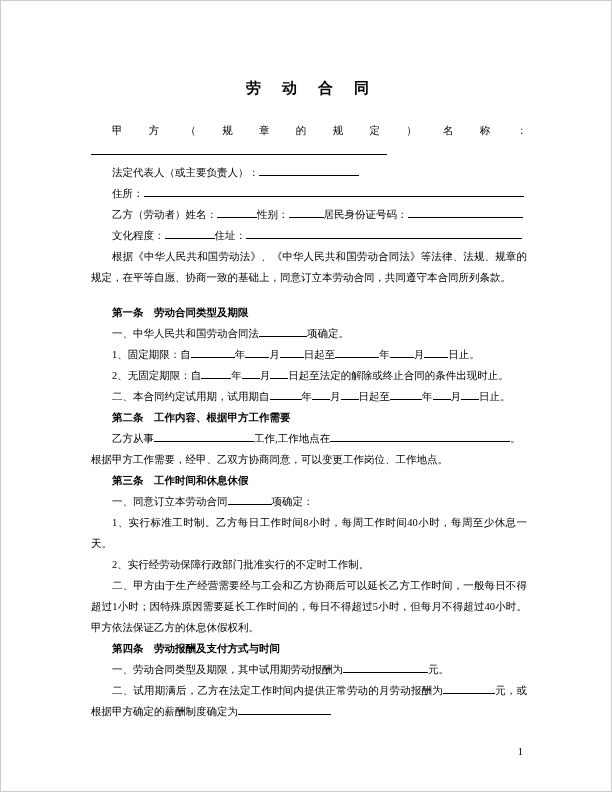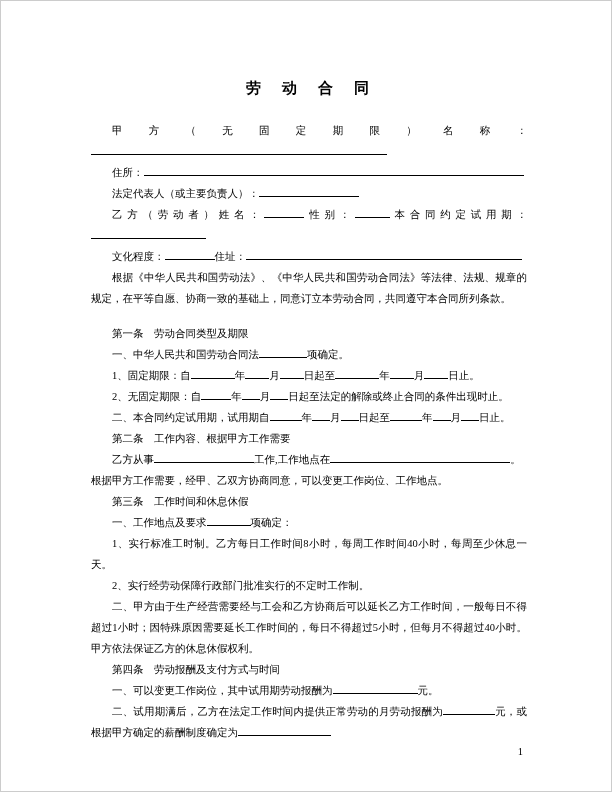--- a/index.html
+++ b/index.html
@@ -29,21 +29,21 @@
     letter-spacing: 3px;
     font-family: Liberation Serif, serif;
   }
   .para {
     font-size: 10.5px;
     line-height: 21px;
     margin: 0;
     text-align: justify;
   }
   .para.indent { text-indent: 21px; }
-  .para.heading { font-weight: normal; text-indent: 21px; }
+  .para.heading { font-weight: bold; text-indent: 21px; }
   .para.gap { margin-top: 14px; }
   .blank {
     display: inline-block;
     height: 9px;
     border-bottom: 1px solid #000;
     vertical-align: baseline;
   }
   .page-number {
     position: absolute;
     right: 88px;
@@ -52,38 +52,38 @@
     line-height: 14px;
   }
 </style>
 </head>
 <body>
 
 <div class="page">
   <h1 class="title">劳　动　合　同</h1>
 
   <div id="doc-body">
-      <div class="para indent"><span>甲方（无固定期限）名称：</span><span class="blank" style="width: 296px;"></span></div>
+      <div class="para indent"><span>甲方（规章的规定）名称：</span><span class="blank" style="width: 296px;"></span></div>
+      <div class="para indent"><span>法定代表人（或主要负责人）：</span><span class="blank" style="width: 100px;"></span></div>
       <div class="para indent"><span>住所：</span><span class="blank" style="width: 380px;"></span></div>
-      <div class="para indent"><span>法定代表人（或主要负责人）：</span><span class="blank" style="width: 100px;"></span></div>
-      <div class="para indent"><span>乙方（劳动者）姓名：</span><span class="blank" style="width: 40px;"></span><span>性别：</span><span class="blank" style="width: 35px;"></span><span>本合同约定试用期：</span><span class="blank" style="width: 115px;"></span></div>
+      <div class="para indent"><span>乙方（劳动者）姓名：</span><span class="blank" style="width: 40px;"></span><span>性别：</span><span class="blank" style="width: 35px;"></span><span>居民身份证号码：</span><span class="blank" style="width: 115px;"></span></div>
       <div class="para indent"><span>文化程度：</span><span class="blank" style="width: 50px;"></span><span>住址：</span><span class="blank" style="width: 276px;"></span></div>
       <div class="para indent"><span>根据《中华人民共和国劳动法》、《中华人民共和国劳动合同法》等法律、法规、规章的规定，在平等自愿、协商一致的基础上，同意订立本劳动合同，共同遵守本合同所列条款。</span></div>
       <div class="para heading gap"><span>第一条　劳动合同类型及期限</span></div>
       <div class="para indent"><span>一、中华人民共和国劳动合同法</span><span class="blank" style="width: 48px;"></span><span>项确定。</span></div>
       <div class="para indent"><span>1、固定期限：自</span><span class="blank" style="width: 44px;"></span><span>年</span><span class="blank" style="width: 24px;"></span><span>月</span><span class="blank" style="width: 24px;"></span><span>日起至</span><span class="blank" style="width: 44px;"></span><span>年</span><span class="blank" style="width: 24px;"></span><span>月</span><span class="blank" style="width: 24px;"></span><span>日止。</span></div>
       <div class="para indent"><span>2、无固定期限：自</span><span class="blank" style="width: 30px;"></span><span>年</span><span class="blank" style="width: 18px;"></span><span>月</span><span class="blank" style="width: 18px;"></span><span>日起至法定的解除或终止合同的条件出现时止。</span></div>
       <div class="para indent"><span>二、本合同约定试用期，试用期自</span><span class="blank" style="width: 32px;"></span><span>年</span><span class="blank" style="width: 18px;"></span><span>月</span><span class="blank" style="width: 18px;"></span><span>日起至</span><span class="blank" style="width: 32px;"></span><span>年</span><span class="blank" style="width: 18px;"></span><span>月</span><span class="blank" style="width: 18px;"></span><span>日止。</span></div>
       <div class="para heading"><span>第二条　工作内容、根据甲方工作需要</span></div>
       <div class="para indent"><span>乙方从事</span><span class="blank" style="width: 100px;"></span><span>工作,工作地点在</span><span class="blank" style="width: 180px;"></span><span>。</span></div>
       <div class="para"><span>根据甲方工作需要，经甲、乙双方协商同意，可以变更工作岗位、工作地点。</span></div>
       <div class="para heading"><span>第三条　工作时间和休息休假</span></div>
-      <div class="para indent"><span>一、工作地点及要求</span><span class="blank" style="width: 44px;"></span><span>项确定：</span></div>
+      <div class="para indent"><span>一、同意订立本劳动合同</span><span class="blank" style="width: 44px;"></span><span>项确定：</span></div>
       <div class="para indent"><span>1、实行标准工时制。乙方每日工作时间8小时，每周工作时间40小时，每周至少休息一天。</span></div>
       <div class="para indent"><span>2、实行经劳动保障行政部门批准实行的不定时工作制。</span></div>
       <div class="para indent"><span>二、甲方由于生产经营需要经与工会和乙方协商后可以延长乙方工作时间，一般每日不得超过1小时；因特殊原因需要延长工作时间的，每日不得超过5小时，但每月不得超过40小时。甲方依法保证乙方的休息休假权利。</span></div>
       <div class="para heading"><span>第四条　劳动报酬及支付方式与时间</span></div>
-      <div class="para indent"><span>一、可以变更工作岗位，其中试用期劳动报酬为</span><span class="blank" style="width: 85px;"></span><span>元。</span></div>
+      <div class="para indent"><span>一、劳动合同类型及期限，其中试用期劳动报酬为</span><span class="blank" style="width: 85px;"></span><span>元。</span></div>
       <div class="para indent"><span>二、试用期满后，乙方在法定工作时间内提供正常劳动的月劳动报酬为</span><span class="blank" style="width: 52px;"></span><span>元，或根据甲方确定的薪酬制度确定为</span><span class="blank" style="width: 93px;"></span></div>
     </div>
 
   <div class="page-number">1</div>
 </div>
 
 </body></html>

